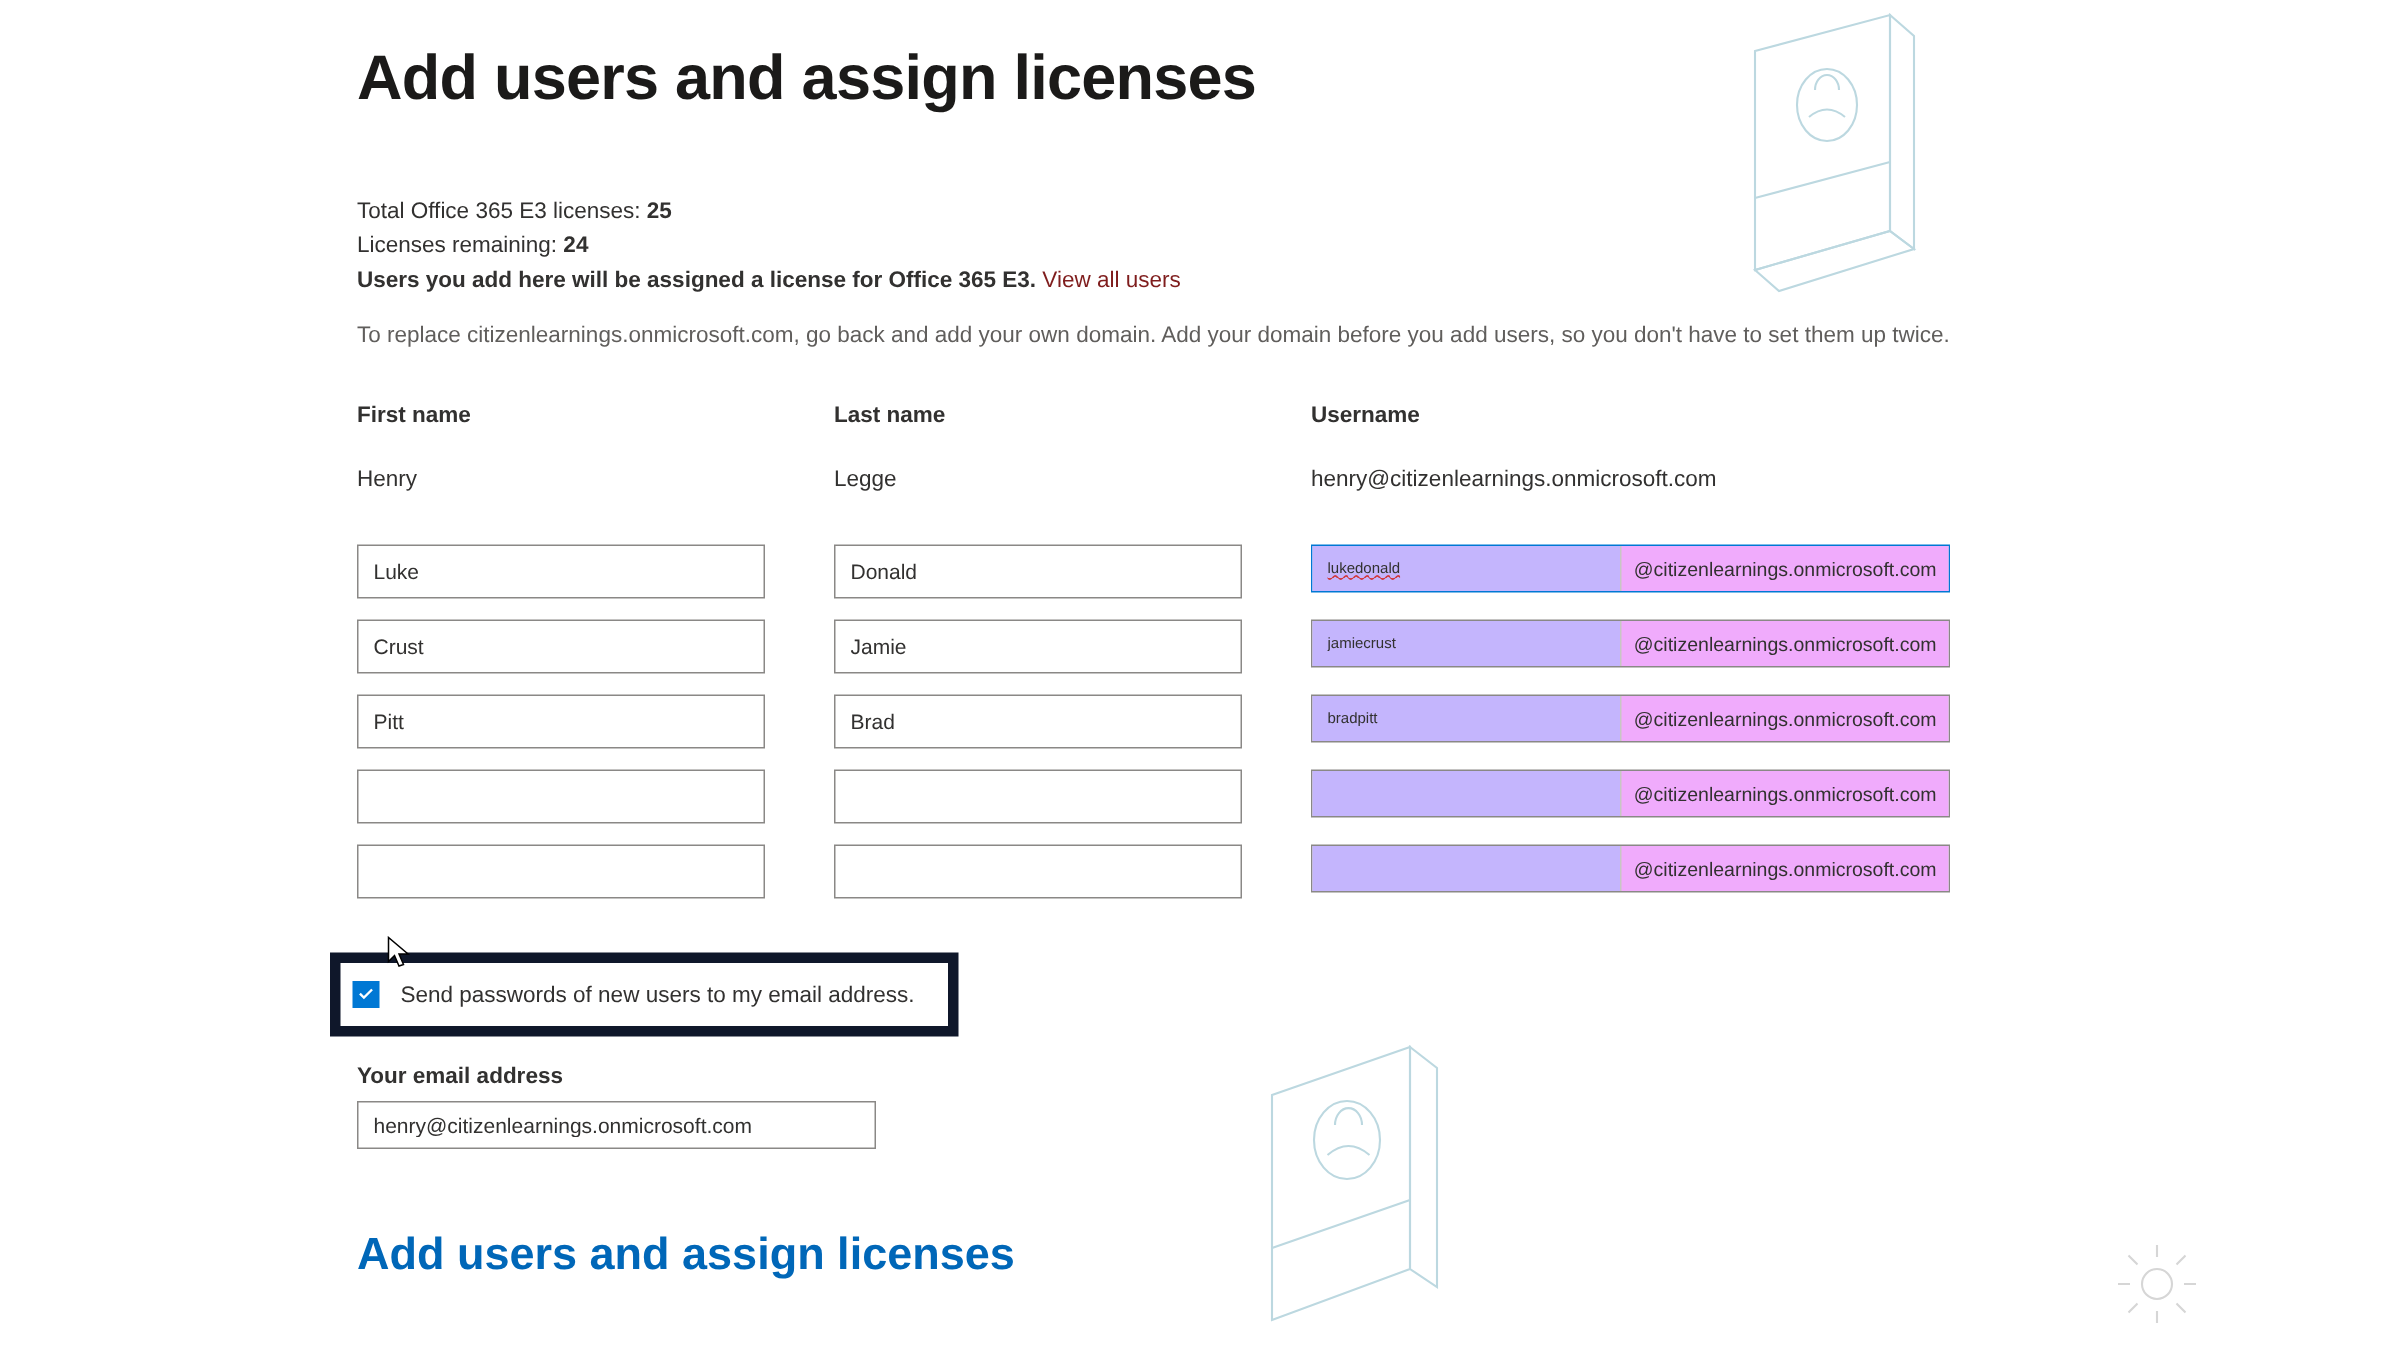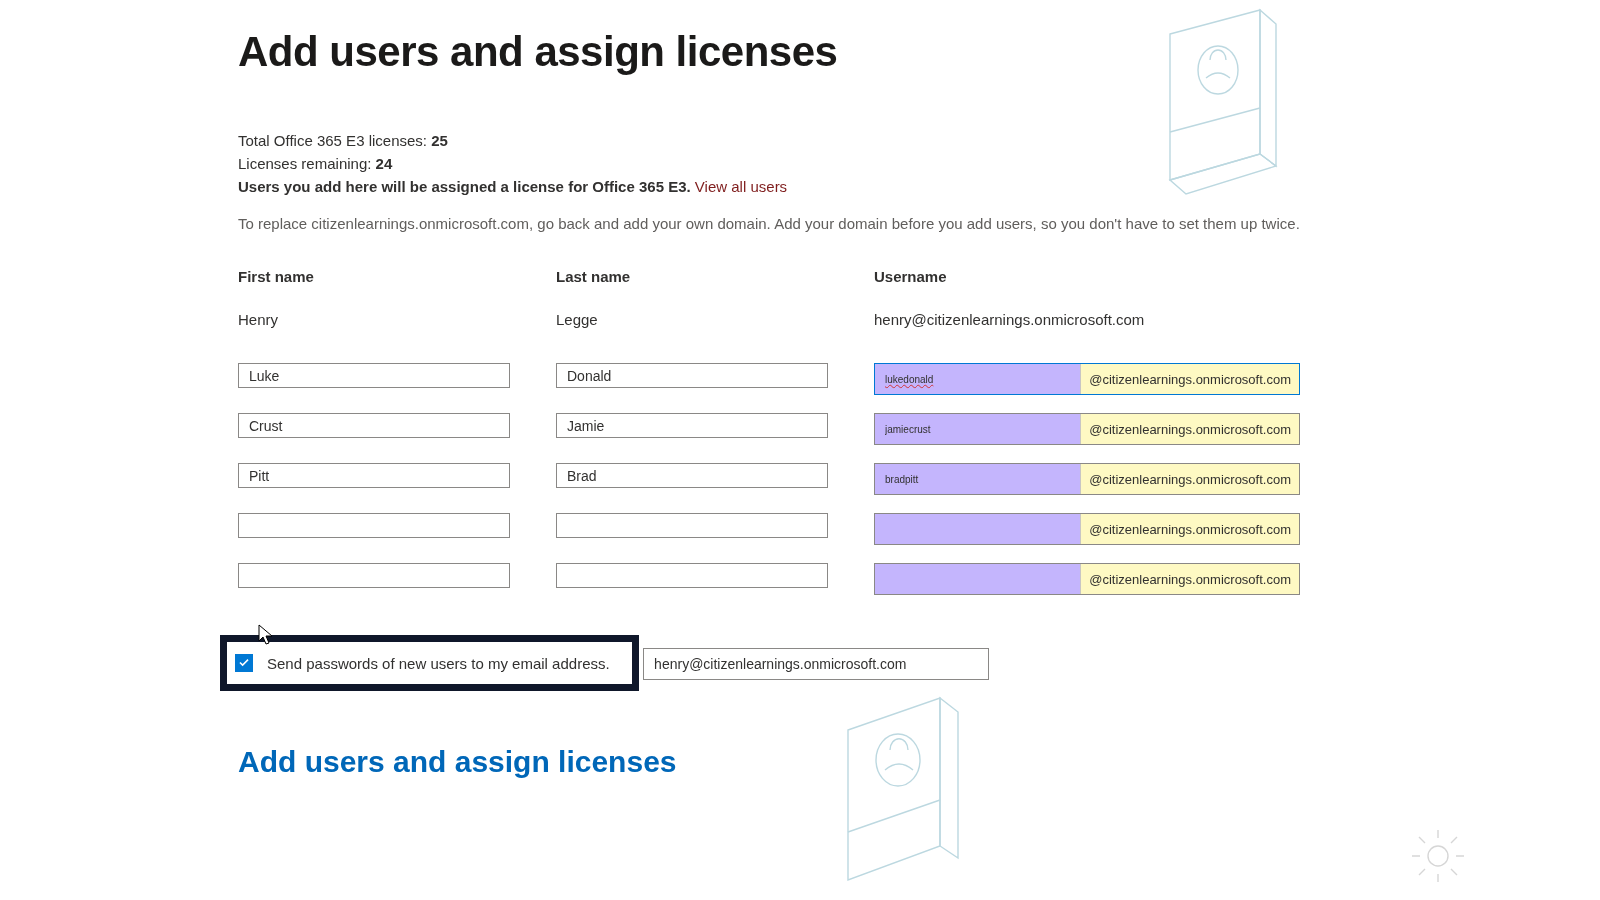--- a/index.html
+++ b/index.html
@@ -48,21 +48,21 @@
     margin-bottom: 26px;
   }
   .readonly-row {
     font-size: 15px;
     color: #323130;
     margin-bottom: 32px;
     min-height: 20px;
   }
   .text-input {
     width: 100%;
-    height: 25px;
+    height: 36px;
     border: 1px solid #8a8886;
     padding: 0 10px;
     font-size: 14px;
     font-family: inherit;
     color: #323130;
     background: #fff;
     margin-bottom: 8px;
   }
   .username-wrap {
     display: flex;
@@ -76,21 +76,21 @@
     flex: 1;
     border: none;
     padding: 0 10px;
     font-size: 10px;
     font-family: inherit;
     color: #323130;
     background: #c4b5fd;
     outline: none;
   }
   .domain-suffix {
-    background: #fef9c3;
+    background: #f0abfc;
     border-left: 1px solid #c8c6c4;
     padding: 2px 8px;
     font-size: 13px;
     color: #323130;
     display: flex;
     align-items: center;
     white-space: nowrap;
   }
   .spellerr { text-decoration: underline wavy #d13438; text-decoration-thickness: 1px; }
   .checkbox-highlight {
@@ -218,20 +218,21 @@
 
   <div class="checkbox-highlight">
     <span class="checkbox-box">
       <svg width="12" height="12" viewBox="0 0 12 12">
           <path d="M4.6 9.2 1.4 6l1.1-1.1 2.1 2.1L9.5 2.1l1.1 1.1z"></path>
         </svg>
     </span>
     <span class="checkbox-label">Send passwords of new users to my email address.</span>
   </div>
 
+  <div class="email-label">Your email address</div>
   <input class="email-input" value="henry@citizenlearnings.onmicrosoft.com" style="">
 
   <div class="section-heading">Add users and assign licenses</div>
 </div>
 
 <svg class="illus illus-top" viewBox="0 0 160 200">
   <polygon points="30,30 120,6 120,150 30,176"></polygon>
   <line x1="30" y1="128" x2="120" y2="104"></line>
   <ellipse cx="78" cy="66" rx="20" ry="24"></ellipse>
   <path d="M70 56 a8 10 0 1 1 16 0 M66 74 q12 -10 24 0"></path>

